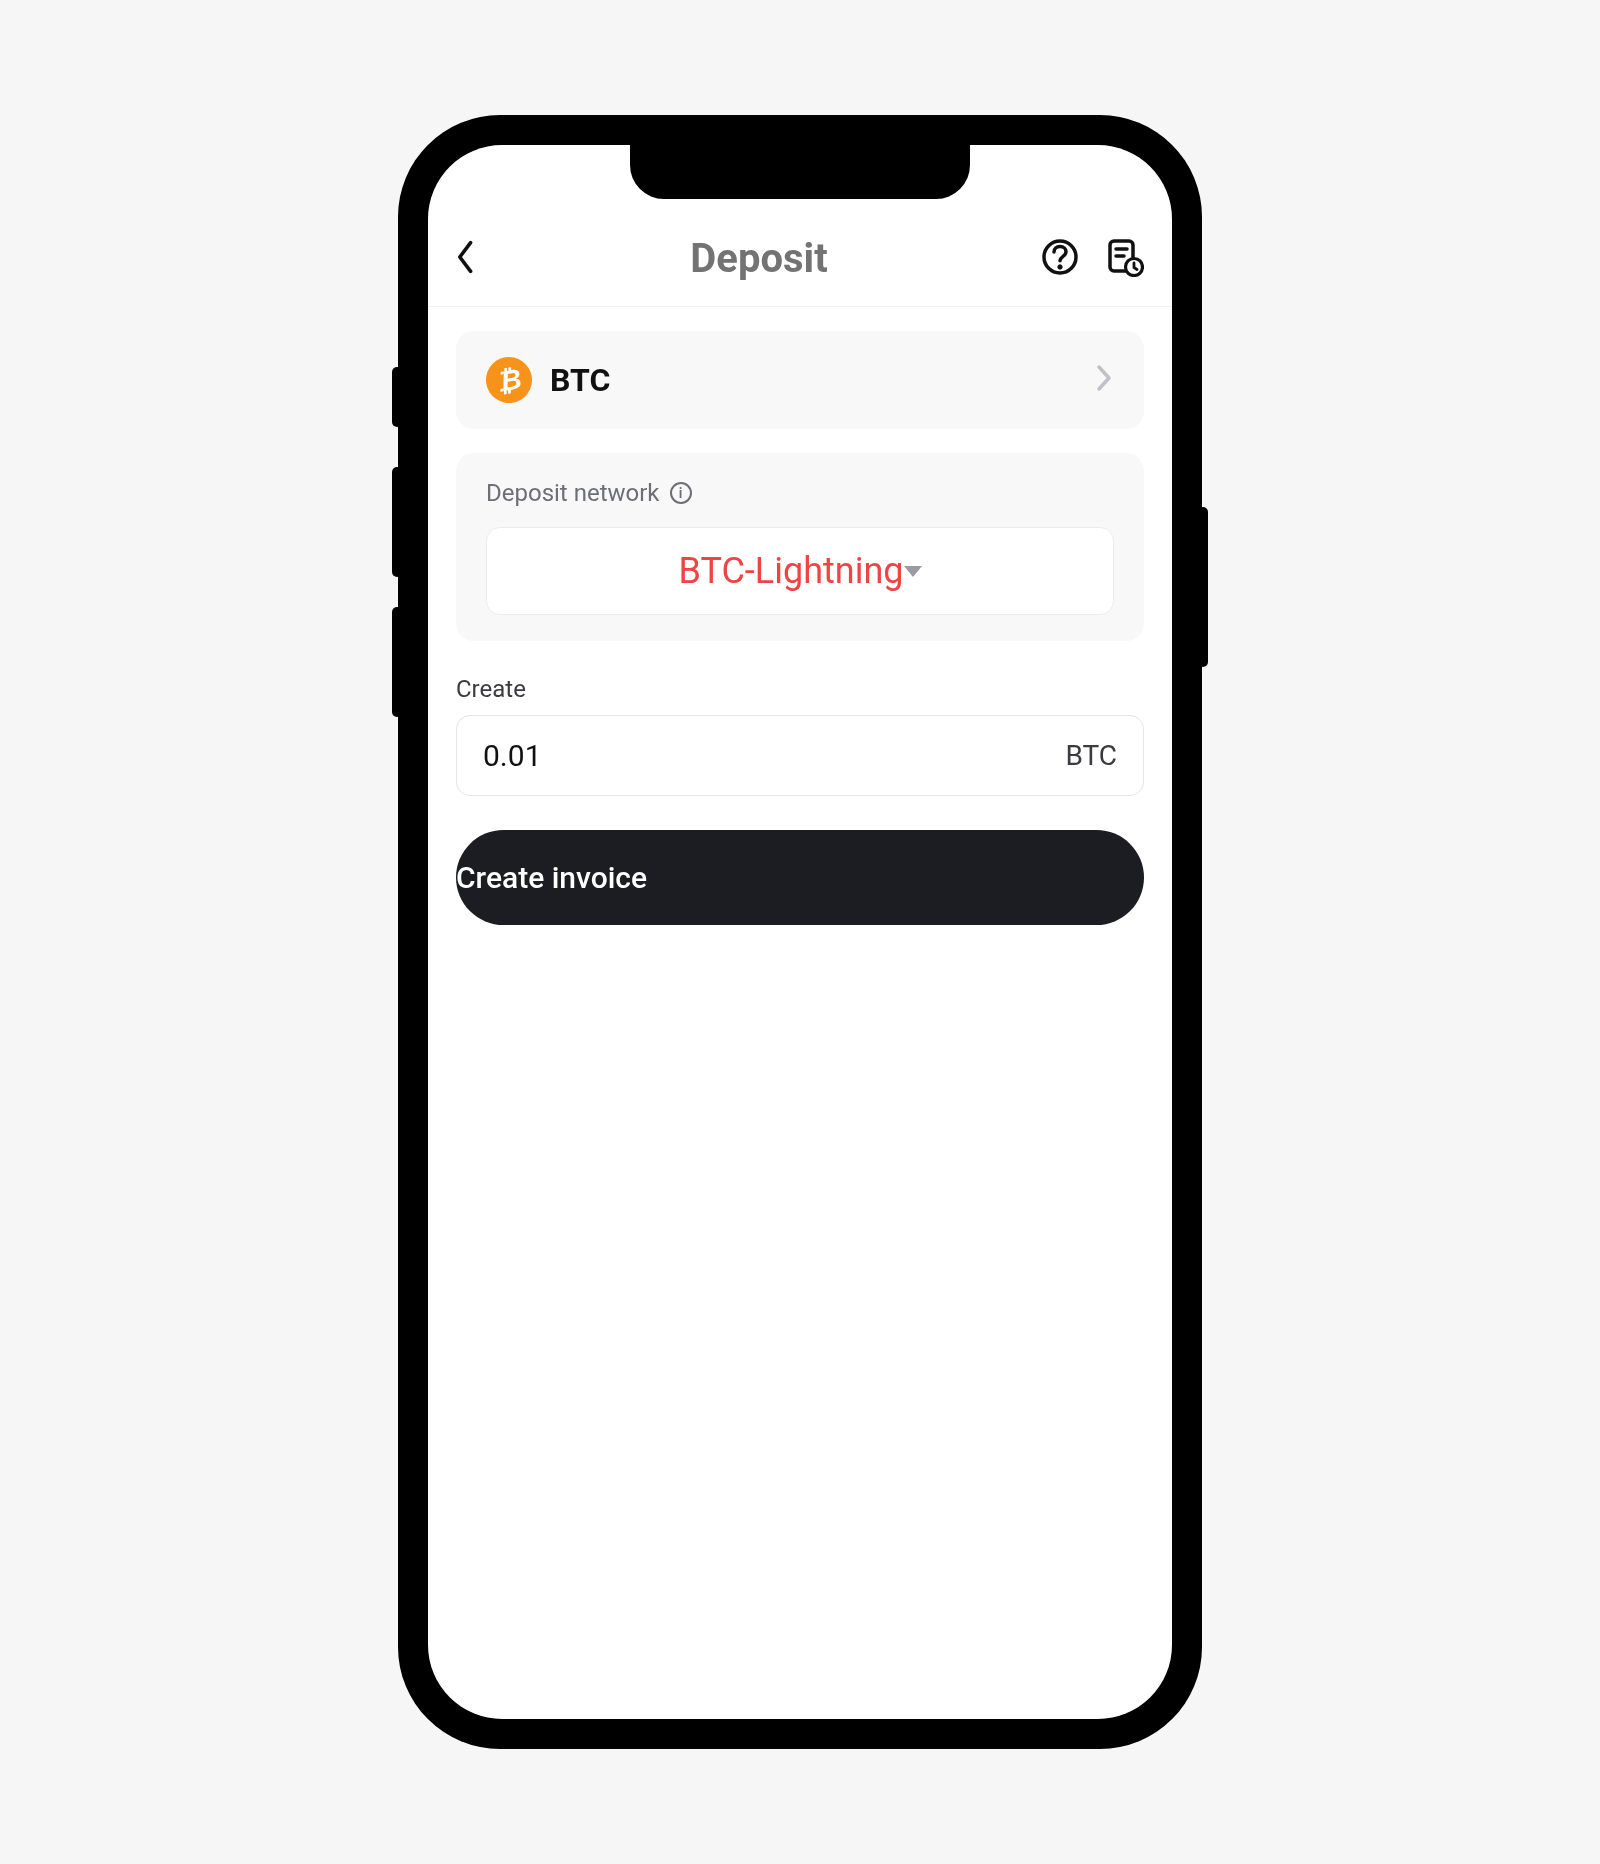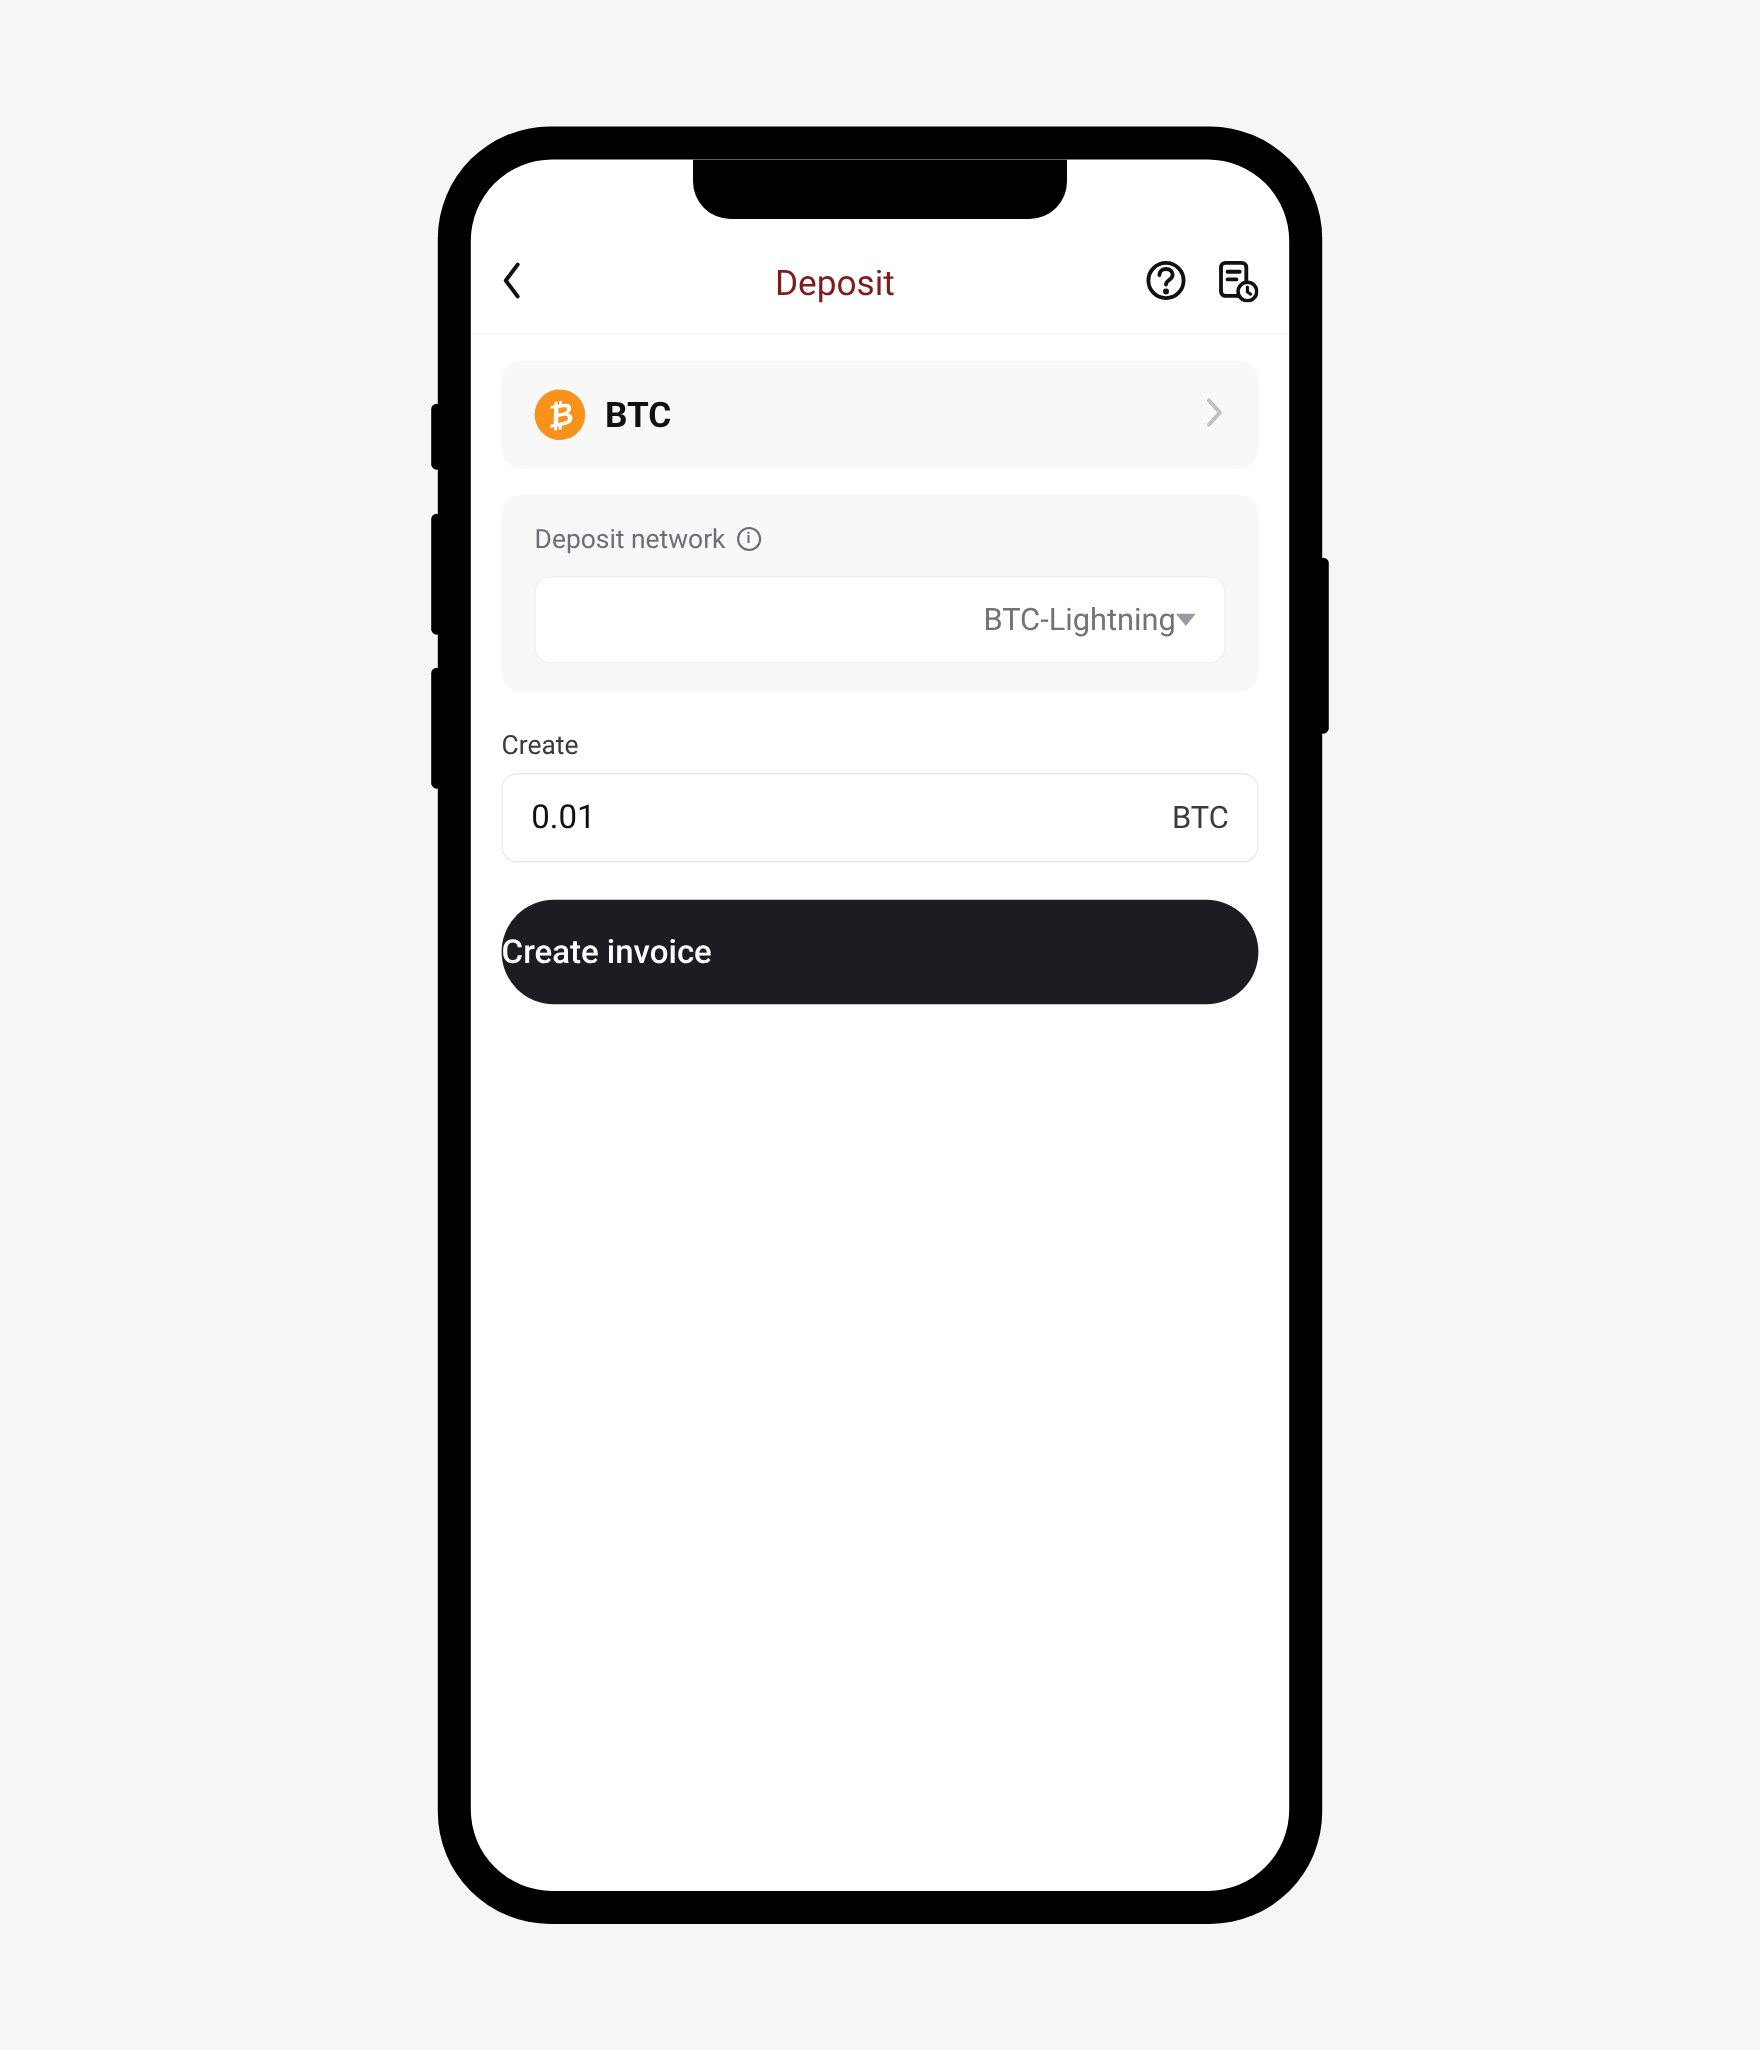--- a/index.html
+++ b/index.html
@@ -61,23 +61,23 @@
     
     .header {
       display: flex;
       align-items: center;
       justify-content: space-between;
       padding: 20px 28px 24px 28px;
       border-bottom: 1px solid #f1f1f1;
     }
     .back-btn svg { width: 22px; height: 36px; }
     .page-title {
-      font-size: 32px;
-      font-weight: 400;
-      color: #7f1d1d;
+      font-size: 40px;
+      font-weight: 700;
+      color: #737373;
     }
     .header-actions {
       display: flex;
       gap: 24px;
       align-items: center;
     }
     .icon-btn svg { width: 40px; height: 40px; stroke: #111; }
     
     .card {
       background: #f8f8f8;
@@ -132,23 +132,23 @@
       font-weight: 600;
       color: #6e6e78;
     }
     .select-box {
       background: #fff;
       border: 1px solid #ececf0;
       border-radius: 14px;
       padding: 22px 26px;
       display: flex;
       align-items: center;
-      justify-content: flex-end;
-      font-size: 28px;
-      color: #737373;
+      justify-content: center;
+      font-size: 36px;
+      color: #ef4444;
     }
     .dropdown-arrow {
       width: 0; height: 0;
       border-left: 9px solid transparent;
       border-right: 9px solid transparent;
       border-top: 11px solid #9a9aa2;
     }
     
     .amount-wrap {
       margin: 34px 28px 0 28px;

